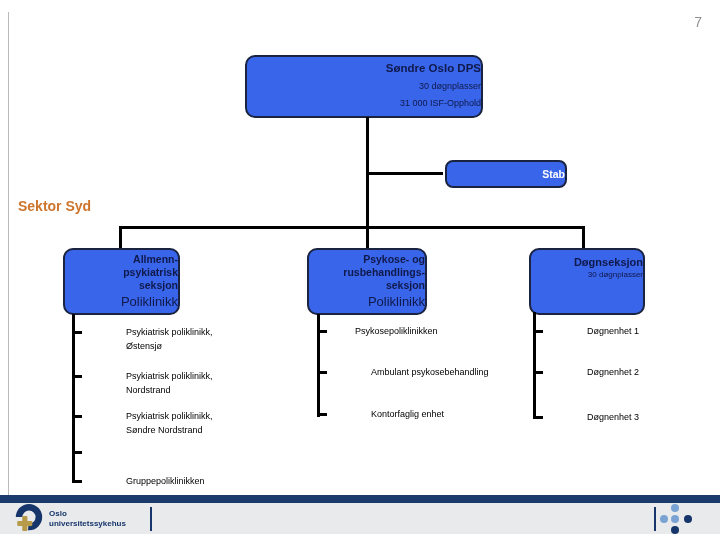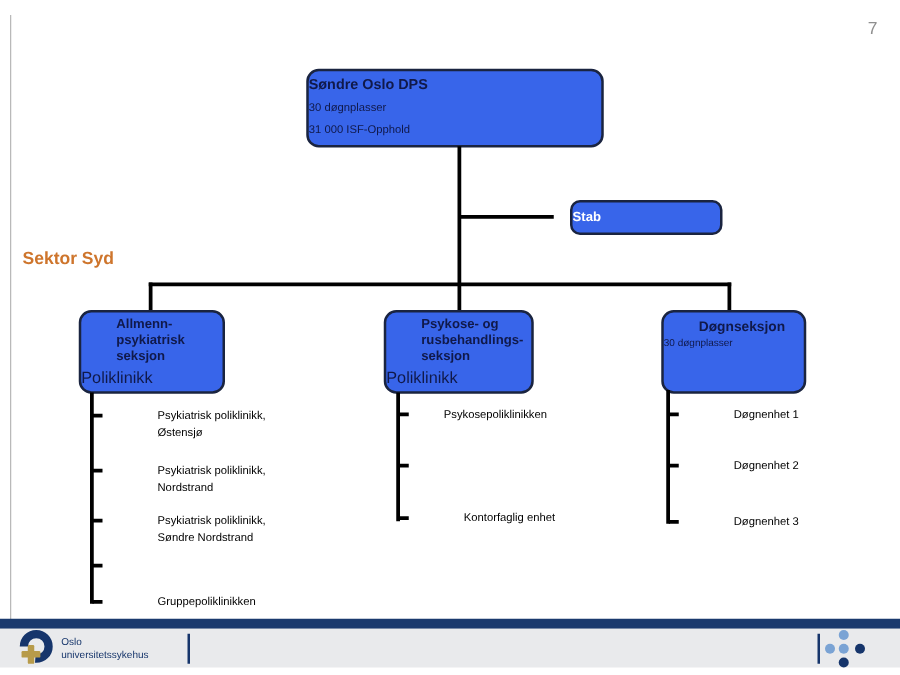--- a/index.html
+++ b/index.html
@@ -7,47 +7,47 @@
     position:relative;width:720px;height:540px;background:#ffffff;overflow:hidden;
     font-family:"Liberation Sans",sans-serif;
   }
   .page-number{position:absolute;right:18px;top:14px;font-size:14px;color:var(--page-number);}
   .edge-line{position:absolute;left:8px;top:12px;width:1px;height:484px;background:#b9b9b9;}
 
   .box{
     position:absolute;box-sizing:border-box;
     background:var(--box-fill);
     border:2px solid var(--box-border);
-    border-radius:10px;text-align:left;color:var(--box-text);
+    border-radius:10px;text-align:right;color:var(--box-text);
   }
   .root-box{left:245px;top:55px;width:238px;height:63px;}
   .root-title{font-size:11.5px;font-weight:bold;margin-top:5px;}
   .root-sub{font-size:9px;margin-top:7px;}
 
-  .stab-box{left:456px;top:160px;width:122px;height:28px;border-radius:8px;}
+  .stab-box{left:445px;top:160px;width:122px;height:28px;border-radius:8px;}
   .stab-label{display:block;color:var(--stab-text);font-weight:bold;font-size:10.5px;line-height:25px;}
 
   .sector-label{position:absolute;left:18px;top:198px;font-size:14px;font-weight:bold;color:var(--sector-text);}
 
   .section-box{top:248px;height:67px;padding-top:3px;}
   .sec-line{display:block;font-size:10.5px;font-weight:bold;line-height:13px;padding-left:28px;}
   .sec-sub{font-size:13px;margin-top:2px;}
   .section-c{padding-top:6px;}
   .section-c .sec-line{font-size:11px;}
   .section-c .sec-sub{font-size:8px;margin-top:1px;}
 
   .line{position:absolute;background:var(--connector);}
 
   .item{position:absolute;color:var(--item-text);font-size:9px;line-height:14px;margin-left:44px;}
   .item span{display:block;}
 
   .footer-bar{position:absolute;left:0;top:495px;width:720px;height:8px;background:var(--footer-bar);}
   .footer-band{position:absolute;left:0;top:503px;width:720px;height:31px;background:var(--footer-band);}
   .logo-mark{position:absolute;left:13px;top:503px;width:32px;height:32px;}
-  .logo-text{position:absolute;left:49px;top:509px;color:var(--logo-blue);font-weight:normal;font-size:8px;line-height:9.5px;}
+  .logo-text{position:absolute;left:49px;top:509px;color:var(--logo-blue);font-weight:bold;font-size:8px;line-height:9.5px;}
   .footer-divider{position:absolute;top:507px;width:1.5px;height:24px;background:var(--logo-blue);}
   .dots-icon{position:absolute;left:659px;top:502px;width:38px;height:32px;}
   .dot{position:absolute;width:8px;height:8px;border-radius:50%;}
   .dot-light{background:var(--dot-light);}
   .dot-dark{background:var(--dot-dark);}
 </style>
 </head>
 <body>
 
 <div class="slide">
@@ -121,20 +121,23 @@
     <span>Psykiatrisk poliklinikk,</span>
     <span>Søndre Nordstrand</span>
   </div>
   <div class="item" style="left:82px;top:474px;width:120px">
     <span>Gruppepoliklinikken</span>
   </div>
 
   <div class="item" style="left:311px;top:324px;width:145px">
     <span>Psykosepoliklinikken</span>
   </div>
+  <div class="item" style="left:327px;top:365px;width:145px">
+    <span>Ambulant psykosebehandling</span>
+  </div>
   <div class="item" style="left:327px;top:407px;width:145px">
     <span>Kontorfaglig enhet</span>
   </div>
 
   <div class="item" style="left:543px;top:324px;width:90px">
     <span>Døgnenhet 1</span>
   </div>
   <div class="item" style="left:543px;top:365px;width:90px">
     <span>Døgnenhet 2</span>
   </div>

